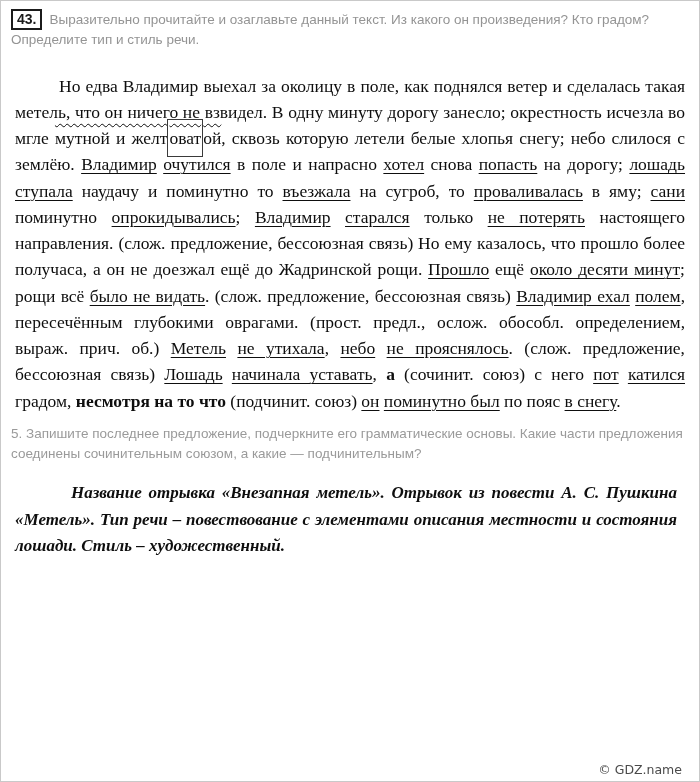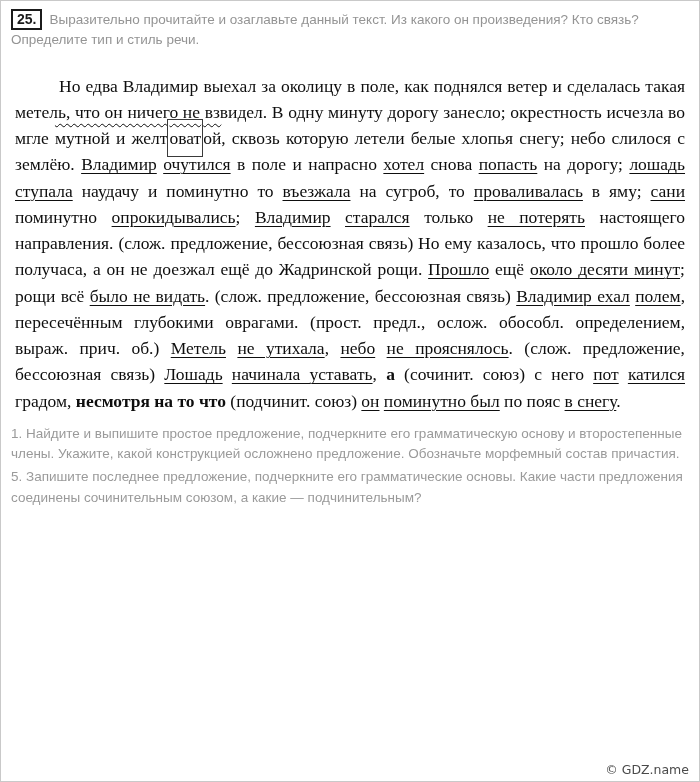--- a/index.html
+++ b/index.html
@@ -72,41 +72,41 @@
     font-size: 17px;
     font-weight: bold;
     font-style: italic;
     line-height: 1.55;
     text-align: justify;
     text-indent: 56px;
     color: #0e0e0e;
   }
   .footer {
     position: absolute;
-    right: 10px;
+    right: 17px;
     bottom: 4px;
     font-family: "DejaVu Sans", sans-serif;
     font-size: 12.5px;
     color: #4a4a4a;
   }
 </style>
 </head>
 <body>
 
 <div class="page">
 
   <div class="header">
-    <span class="num-box">25.</span><span>Выразительно прочитайте и озаглавьте данный текст. Из какого он произведения? Кто связь? Определите тип и стиль речи.</span>
+    <span class="num-box">43.</span><span>Выразительно прочитайте и озаглавьте данный текст. Из какого он произведения? Кто градом? Определите тип и стиль речи.</span>
   </div>
 
   <p class="main-text"><span>Но едва Владимир выехал за околицу в поле, как поднялся ветер и сделалась такая метель, что он ничего не взвидел. В одну минуту дорогу занесло; окрестность исчезла во мгле </span><span class="w">мутной и желт</span><span class="w x">оват</span><span class="w">ой</span><span>, сквозь которую летели белые хлопья снегу; небо слилося с землёю. </span><span class="u">Владимир</span><span> </span><span class="u">очутился</span><span> в поле и напрасно </span><span class="u">хотел</span><span> снова </span><span class="u">попасть</span><span> на дорогу; </span><span class="u">лошадь</span><span> </span><span class="u">ступала</span><span> наудачу и поминутно то </span><span class="u">въезжала</span><span> на сугроб, то </span><span class="u">проваливалась</span><span> в яму; </span><span class="u">сани</span><span> поминутно </span><span class="u">опрокидывались</span><span>; </span><span class="u">Владимир</span><span> </span><span class="u">старался</span><span> только </span><span class="u">не потерять</span><span> настоящего направления. </span><span class="i">(слож. предложение, бессоюзная связь)</span><span> Но ему казалось, что прошло более получаса, а он не доезжал ещё до Жадринской рощи. </span><span class="u">Прошло</span><span> ещё </span><span class="u">около десяти минут</span><span>; рощи всё </span><span class="u">было не видать</span><span>. </span><span class="i">(слож. предложение, бессоюзная связь)</span><span> </span><span class="u">Владимир ехал</span><span> </span><span class="u">полем</span><span>, пересечённым глубокими оврагами. </span><span class="i">(прост. предл., ослож. обособл. определением, выраж. прич. об.)</span><span> </span><span class="u">Метель</span><span> </span><span class="u">не утихала</span><span>, </span><span class="u">небо</span><span> </span><span class="u">не прояснялось</span><span>. </span><span class="i">(слож. предложение, бессоюзная связь)</span><span> </span><span class="u">Лошадь</span><span> </span><span class="u">начинала уставать</span><span>, </span><span class="b">а</span><span> </span><span class="i">(сочинит. союз)</span><span> с него </span><span class="u">пот</span><span> </span><span class="u">катился</span><span> градом, </span><span class="b">несмотря на то что</span><span> </span><span class="i">(подчинит. союз)</span><span> </span><span class="u">он</span><span> </span><span class="u">поминутно был</span><span> по пояс </span><span class="u">в снегу</span><span>.</span></p>
 
   <div class="tasks">
-    <p class="task">1. Найдите и выпишите простое предложение, подчеркните его грамматическую основу и второстепенные члены. Укажите, какой конструкцией осложнено предложение. Обозначьте морфемный состав причастия.</p>
     <p class="task">5. Запишите последнее предложение, подчеркните его грамматические основы. Какие части предложения соединены сочинительным союзом, а какие — подчинительным?</p>
   </div>
 
+  <p class="answer">Название отрывка «Внезапная метель». Отрывок из повести А. С. Пушкина «Метель». Тип речи – повествование с элементами описания местности и состояния лошади. Стиль – художественный.</p>
 
   <div class="footer">
     <span>© GDZ.name</span>
   </div>
 
 </div>
 
 </body></html>

